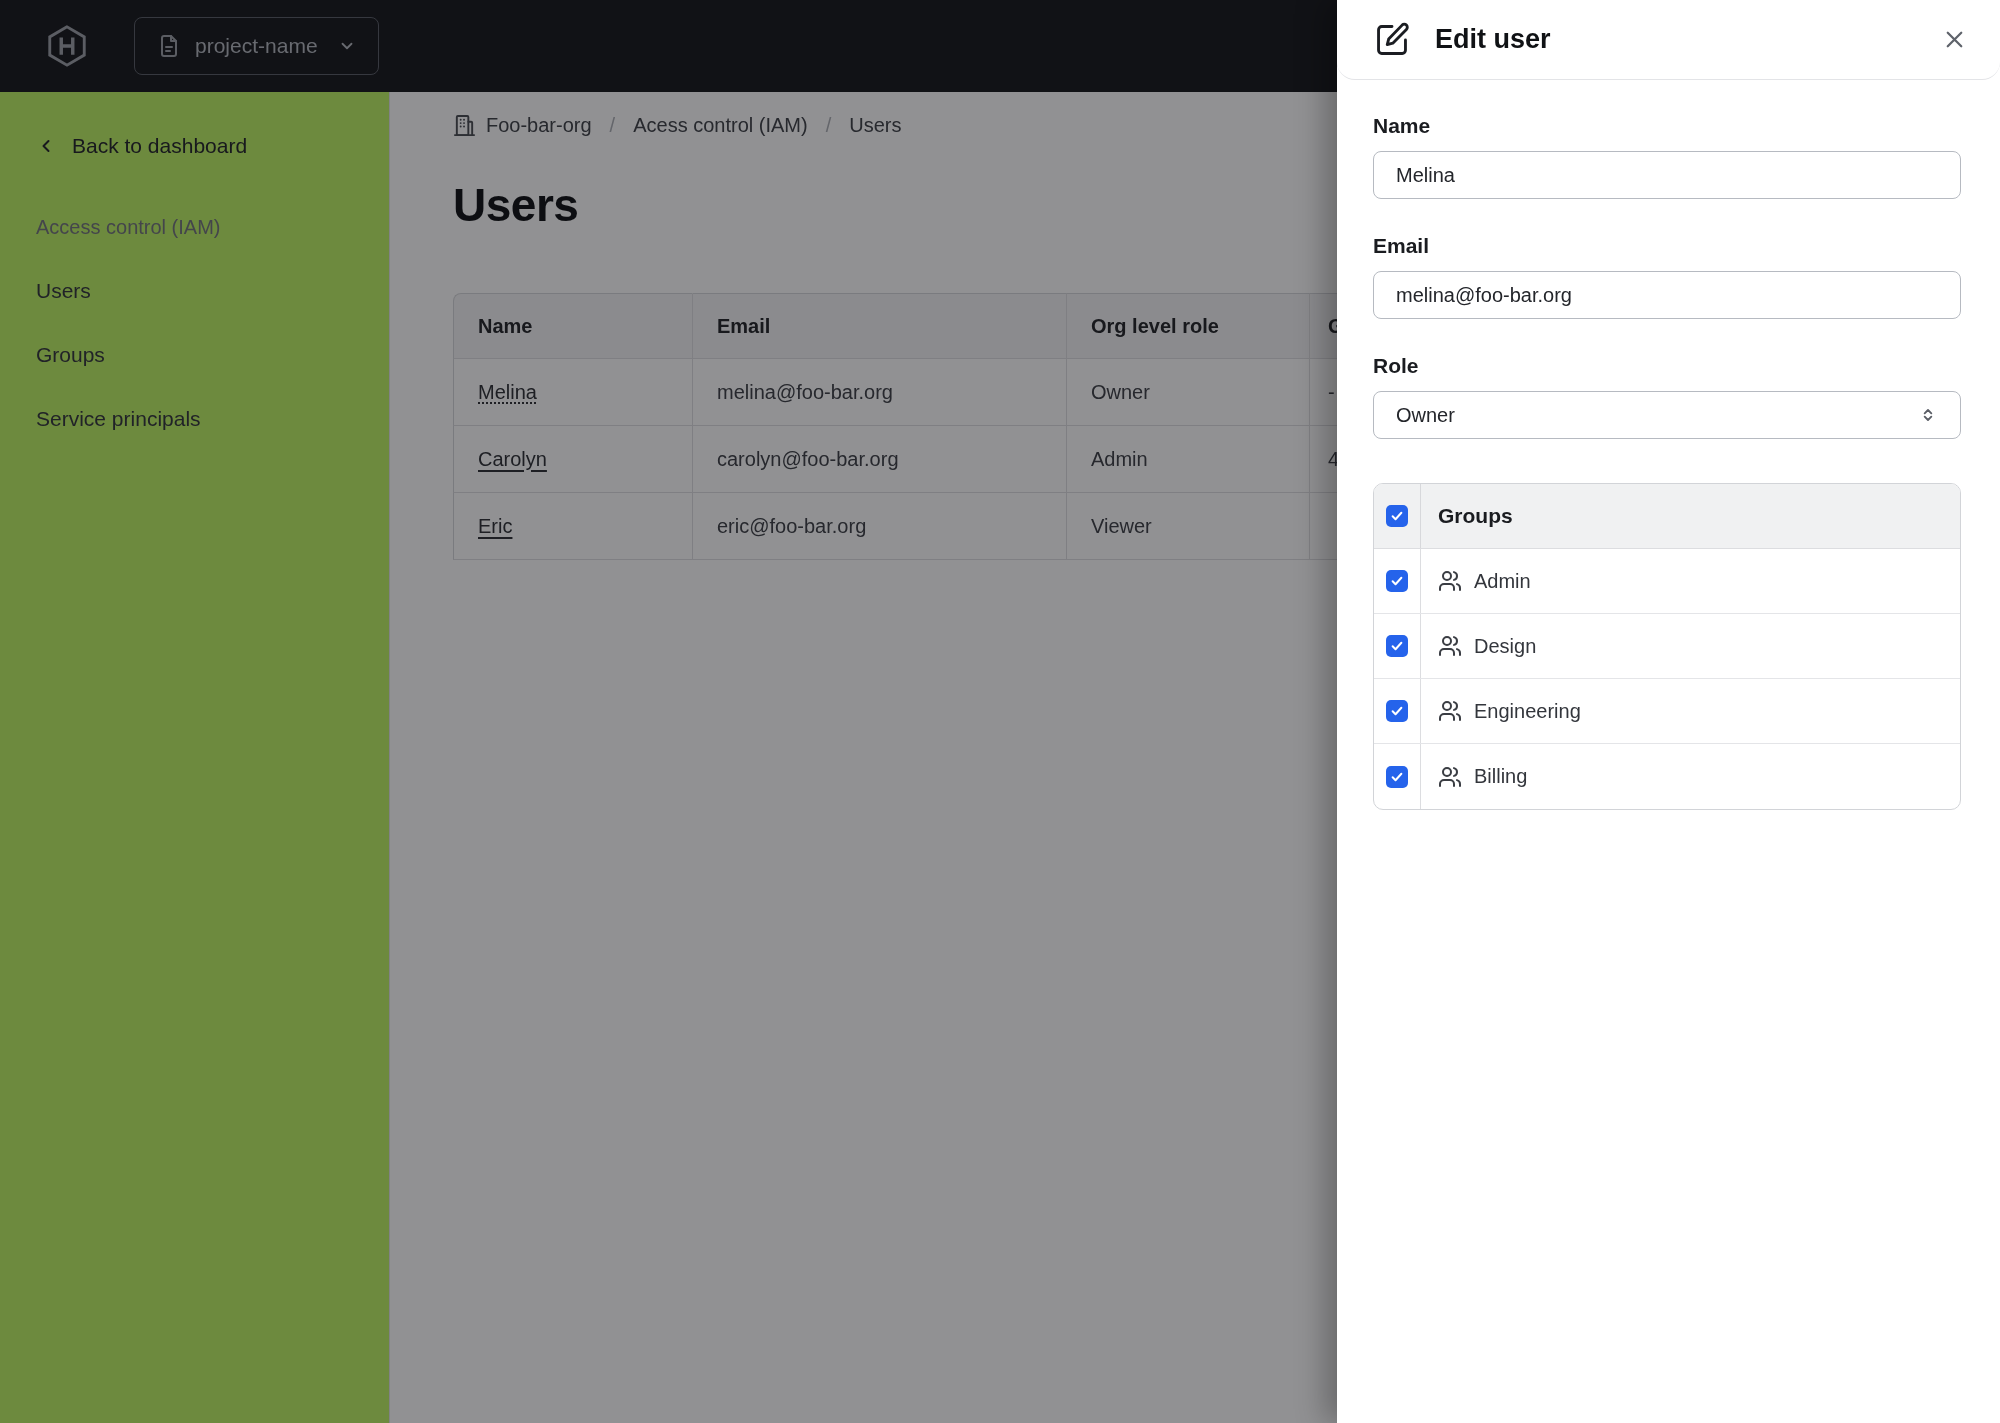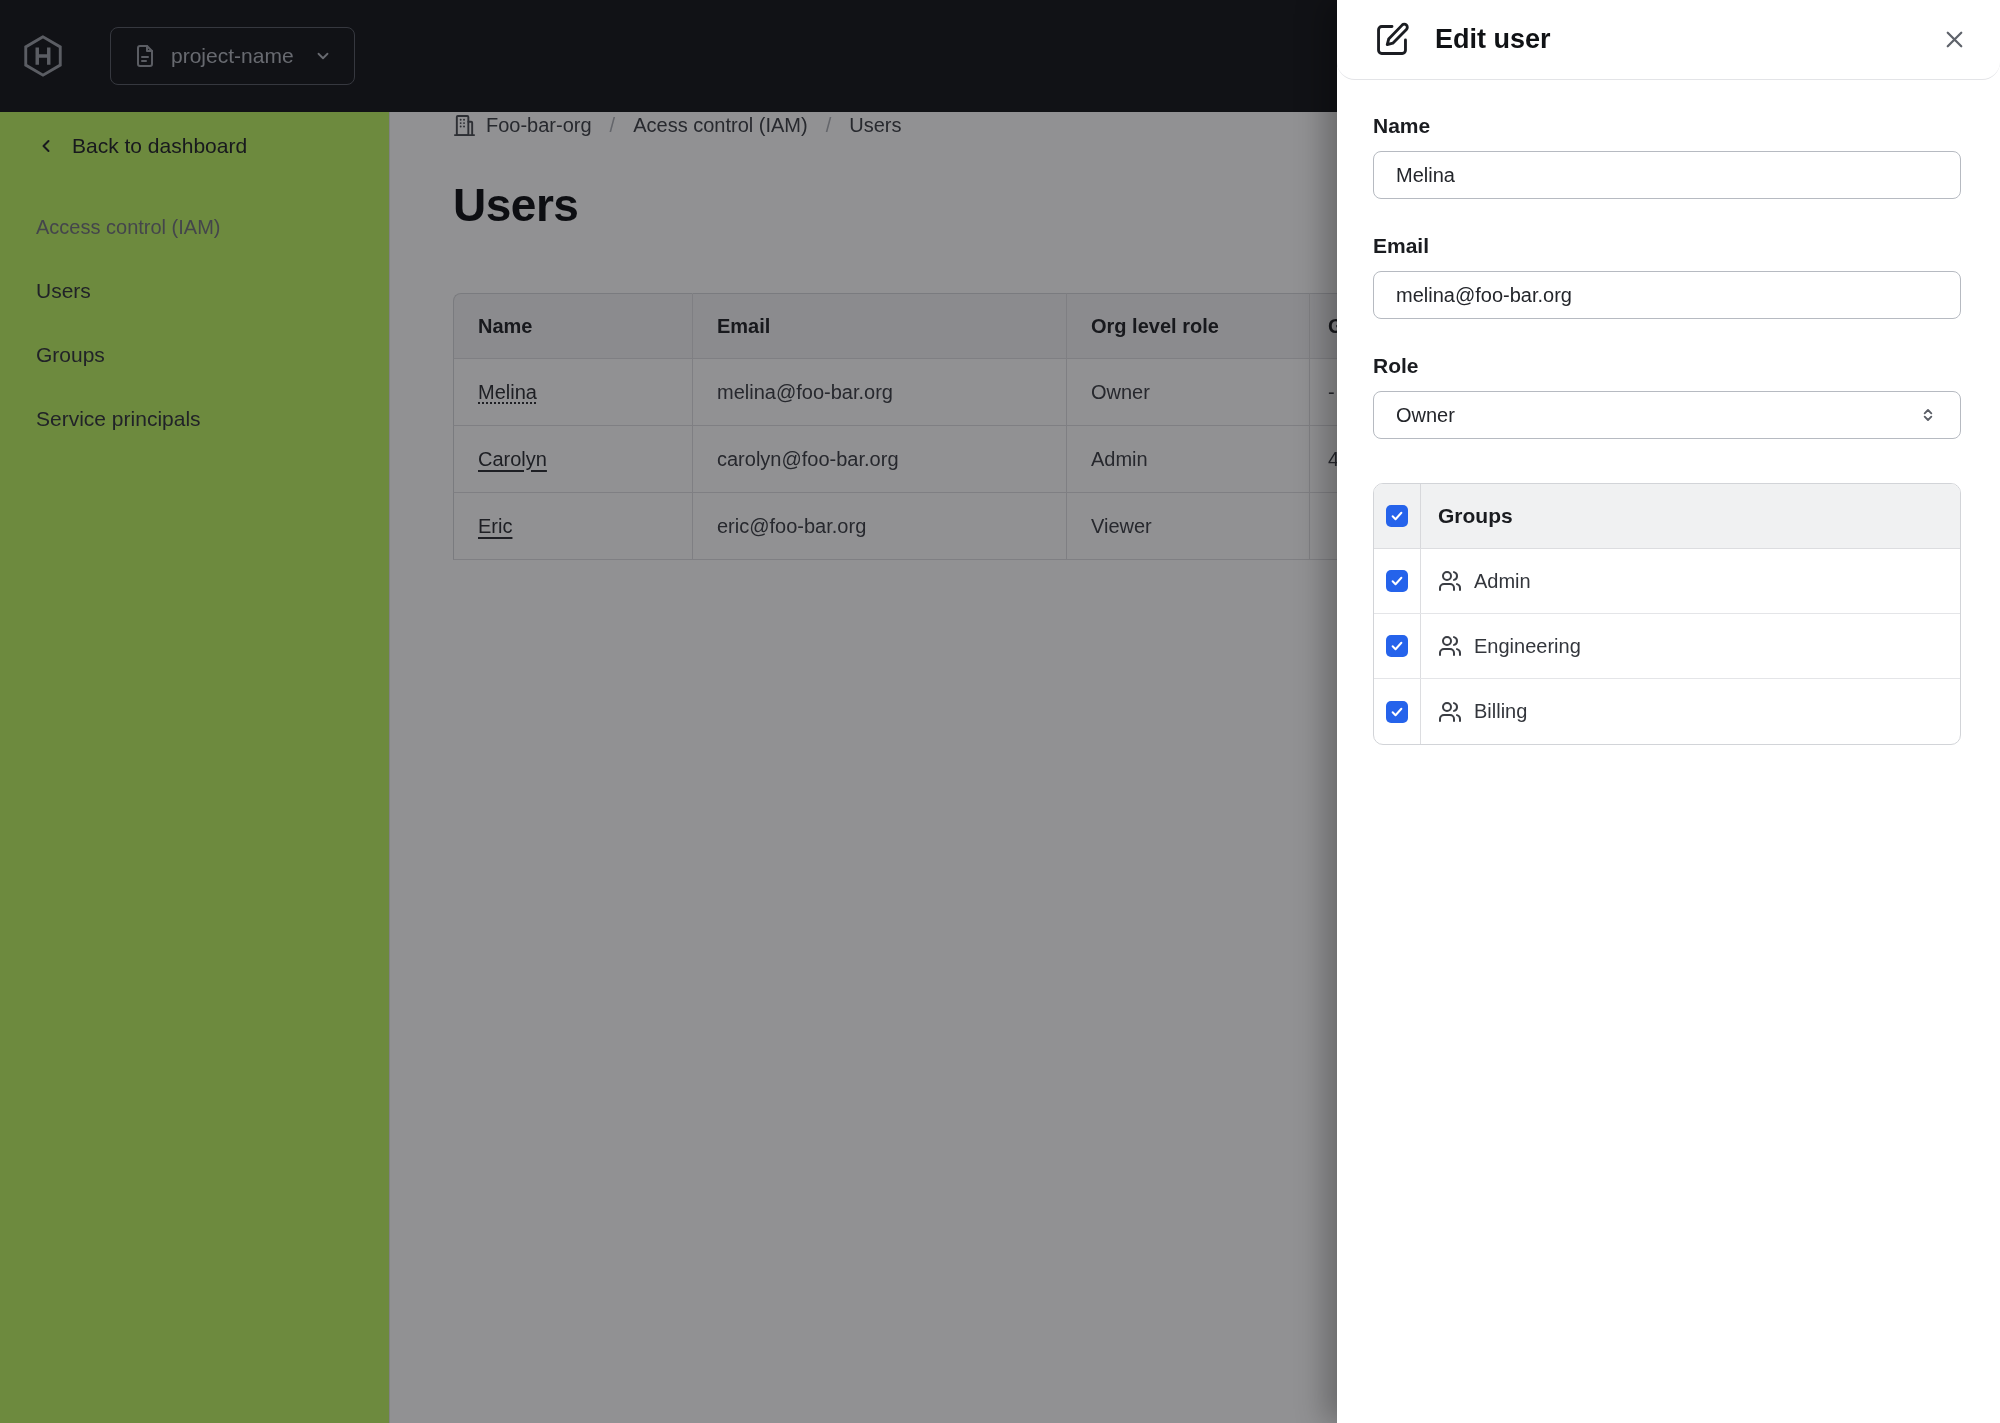--- a/index.html
+++ b/index.html
@@ -7,24 +7,24 @@
   body {
     font-family:"Liberation Sans", sans-serif;
     background:#ffffff;
     position:relative;
     color:#3b3e44;
   }
   svg { display:block; }
 
   
   .topbar {
-    position:absolute; top:0; left:0; right:0; height:112px;
+    position:absolute; top:0; left:0; right:0; height:92px;
     background:#16181c;
     display:flex; align-items:center;
-    padding-left:20px;
+    padding-left:44px;
     z-index:10;
   }
   .logo-mark { color:#9da1a8; }
   .project-selector {
     margin-left:44px;
     height:58px;
     display:flex; align-items:center; gap:14px;
     padding:0 22px;
     border:1px solid #5a5e66;
     border-radius:8px;
@@ -409,41 +409,40 @@
               <path d="M16 21v-2a4 4 0 0 0-4-4H6a4 4 0 0 0-4 4v2"></path>
                 <circle cx="9" cy="7" r="4"></circle>
               <path d="M22 21v-2a4 4 0 0 0-3-3.87"></path>
                 <path d="M16 3.13a4 4 0 0 1 0 7.75"></path>
             </svg>
           </span>
           <span class="gp-item-label">Admin</span>
         </div>
       </div>
 
-
       <div class="gp-row">
         <div class="gp-check-cell">
           <span class="checkbox">
             <span>
               <svg width="14" height="14" viewBox="0 0 24 24" fill="none" stroke="#ffffff" stroke-width="3.4" stroke-linecap="round" stroke-linejoin="round">
                 <path d="M4.5 12.5l5 5 10-11"></path>
               </svg>
             </span>
           </span>
         </div>
         <div class="gp-content">
           <span class="users-ic">
             <svg width="24" height="24" viewBox="0 0 24 24" fill="none" stroke="currentColor" stroke-width="2" stroke-linecap="round" stroke-linejoin="round">
               <path d="M16 21v-2a4 4 0 0 0-4-4H6a4 4 0 0 0-4 4v2"></path>
                 <circle cx="9" cy="7" r="4"></circle>
               <path d="M22 21v-2a4 4 0 0 0-3-3.87"></path>
                 <path d="M16 3.13a4 4 0 0 1 0 7.75"></path>
             </svg>
           </span>
-          <span class="gp-item-label">Engineering</span>
+          <span class="gp-item-label">Design</span>
         </div>
       </div>
 
       <div class="gp-row">
         <div class="gp-check-cell">
           <span class="checkbox">
             <span>
               <svg width="14" height="14" viewBox="0 0 24 24" fill="none" stroke="#ffffff" stroke-width="3.4" stroke-linecap="round" stroke-linejoin="round">
                 <path d="M4.5 12.5l5 5 10-11"></path>
               </svg>
@@ -452,18 +451,41 @@
         </div>
         <div class="gp-content">
           <span class="users-ic">
             <svg width="24" height="24" viewBox="0 0 24 24" fill="none" stroke="currentColor" stroke-width="2" stroke-linecap="round" stroke-linejoin="round">
               <path d="M16 21v-2a4 4 0 0 0-4-4H6a4 4 0 0 0-4 4v2"></path>
                 <circle cx="9" cy="7" r="4"></circle>
               <path d="M22 21v-2a4 4 0 0 0-3-3.87"></path>
                 <path d="M16 3.13a4 4 0 0 1 0 7.75"></path>
             </svg>
           </span>
+          <span class="gp-item-label">Engineering</span>
+        </div>
+      </div>
+
+      <div class="gp-row">
+        <div class="gp-check-cell">
+          <span class="checkbox">
+            <span>
+              <svg width="14" height="14" viewBox="0 0 24 24" fill="none" stroke="#ffffff" stroke-width="3.4" stroke-linecap="round" stroke-linejoin="round">
+                <path d="M4.5 12.5l5 5 10-11"></path>
+              </svg>
+            </span>
+          </span>
+        </div>
+        <div class="gp-content">
+          <span class="users-ic">
+            <svg width="24" height="24" viewBox="0 0 24 24" fill="none" stroke="currentColor" stroke-width="2" stroke-linecap="round" stroke-linejoin="round">
+              <path d="M16 21v-2a4 4 0 0 0-4-4H6a4 4 0 0 0-4 4v2"></path>
+                <circle cx="9" cy="7" r="4"></circle>
+              <path d="M22 21v-2a4 4 0 0 0-3-3.87"></path>
+                <path d="M16 3.13a4 4 0 0 1 0 7.75"></path>
+            </svg>
+          </span>
           <span class="gp-item-label">Billing</span>
         </div>
       </div>
     </div>
   </div>
 </aside>
 
 </body></html>

